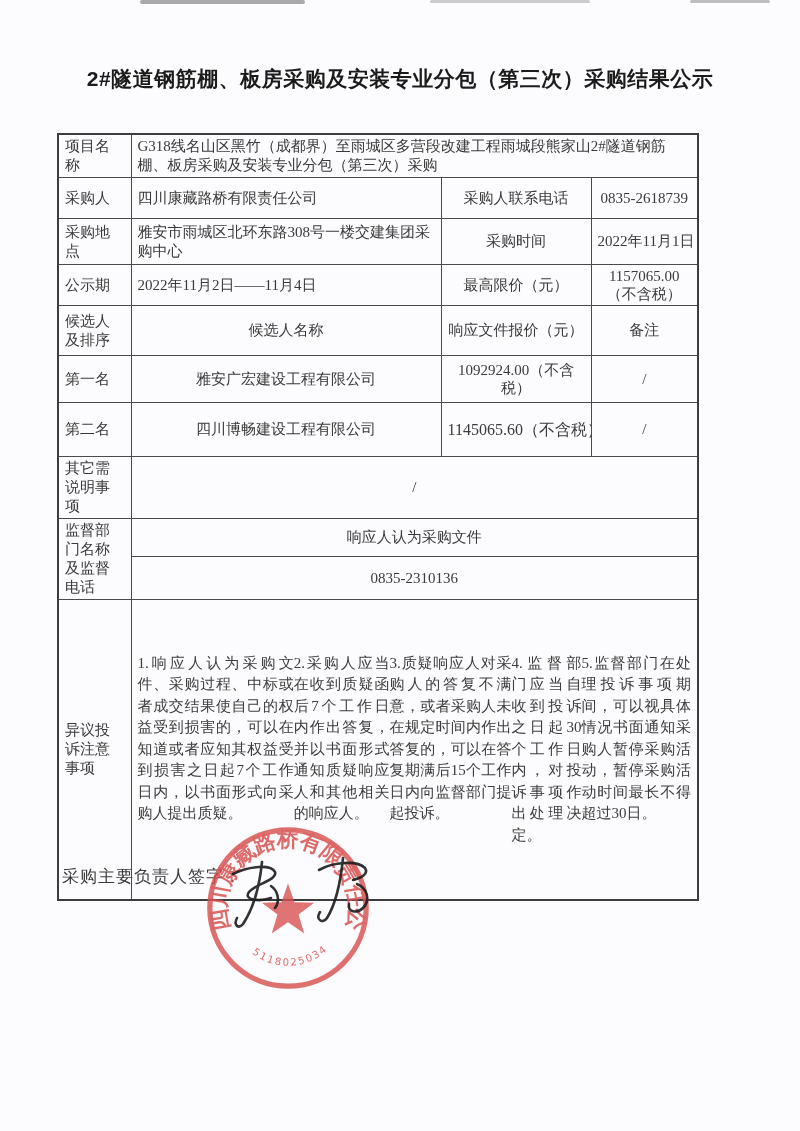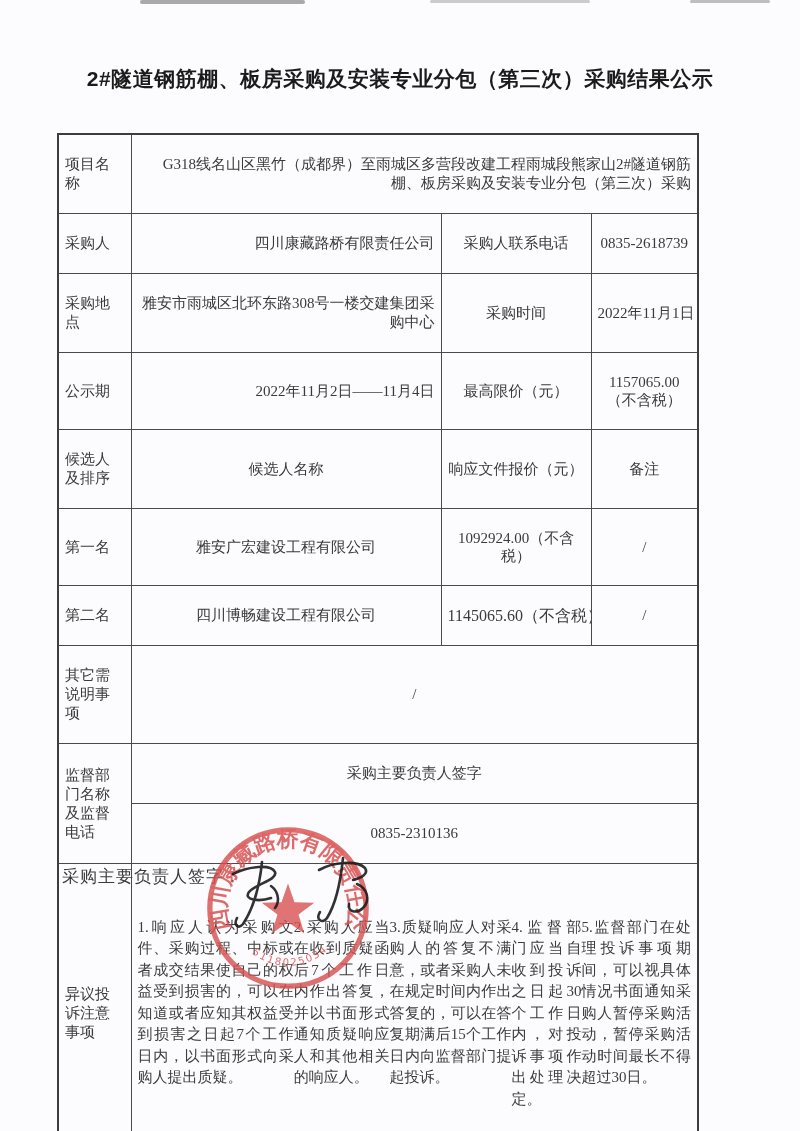--- a/index.html
+++ b/index.html
@@ -25,26 +25,26 @@
   }
 
   table.doc {
     position:absolute; left:57px; top:133px; width:640px;
     border-collapse:collapse; table-layout:fixed;
     border:2px solid #3d3d3d;
   }
   table.doc td {
     border:1.5px solid #4a4a4a;
     font-size:15px; line-height:19px; color:#3a3a3a;
-    padding:20px 6px; vertical-align:middle;
+    padding:2px 6px; vertical-align:middle;
     word-break:break-all; overflow:hidden;margin-top:44px;
   }
   .lbl { text-align:left; padding-left:7px; padding-right:4px; }
   .lbl-ctr { text-align:left; padding-left:3px; padding-right:3px; }
-  .val { text-align:right; padding-left:8px; }
+  .val { text-align:left; padding-left:8px; }
   .ctr { text-align:center; }
   .nowrap { white-space:nowrap; padding-left:2px; padding-right:2px; }
   td.objection-cell { padding:8px 12px; }
   .objection-inner {
     height:100%; display:flex; flex-direction:row; justify-content:center;
   }
   .objection-inner p {
     margin:0; text-align:justify; font-size:15px; line-height:21.5px; color:#3c3c3c;
   }
 
@@ -122,21 +122,21 @@
     <td class="ctr">/</td>
   </tr>
 
   <tr style="height:41px">
     <td class="lbl">其它需说明事项</td>
     <td class="ctr" colspan="3">/</td>
   </tr>
 
   <tr style="height:38px">
     <td class="lbl-ctr" rowspan="2">监督部门名称及监督电话</td>
-    <td class="ctr" colspan="3">采购主要负责人签字</td>
+    <td class="ctr" colspan="3">响应人认为采购文件</td>
   </tr>
   <tr style="height:42px">
     <td class="ctr" colspan="3">0835-2310136</td>
   </tr>
 
   <tr style="height:300px">
     <td class="lbl">异议投诉注意事项</td>
     <td class="objection-cell" colspan="3">
       <div class="objection-inner">
         <p>1.响应人认为采购文件、采购过程、中标或者成交结果使自己的权益受到损害的，可以在知道或者应知其权益受到损害之日起7个工作日内，以书面形式向采购人提出质疑。</p>

